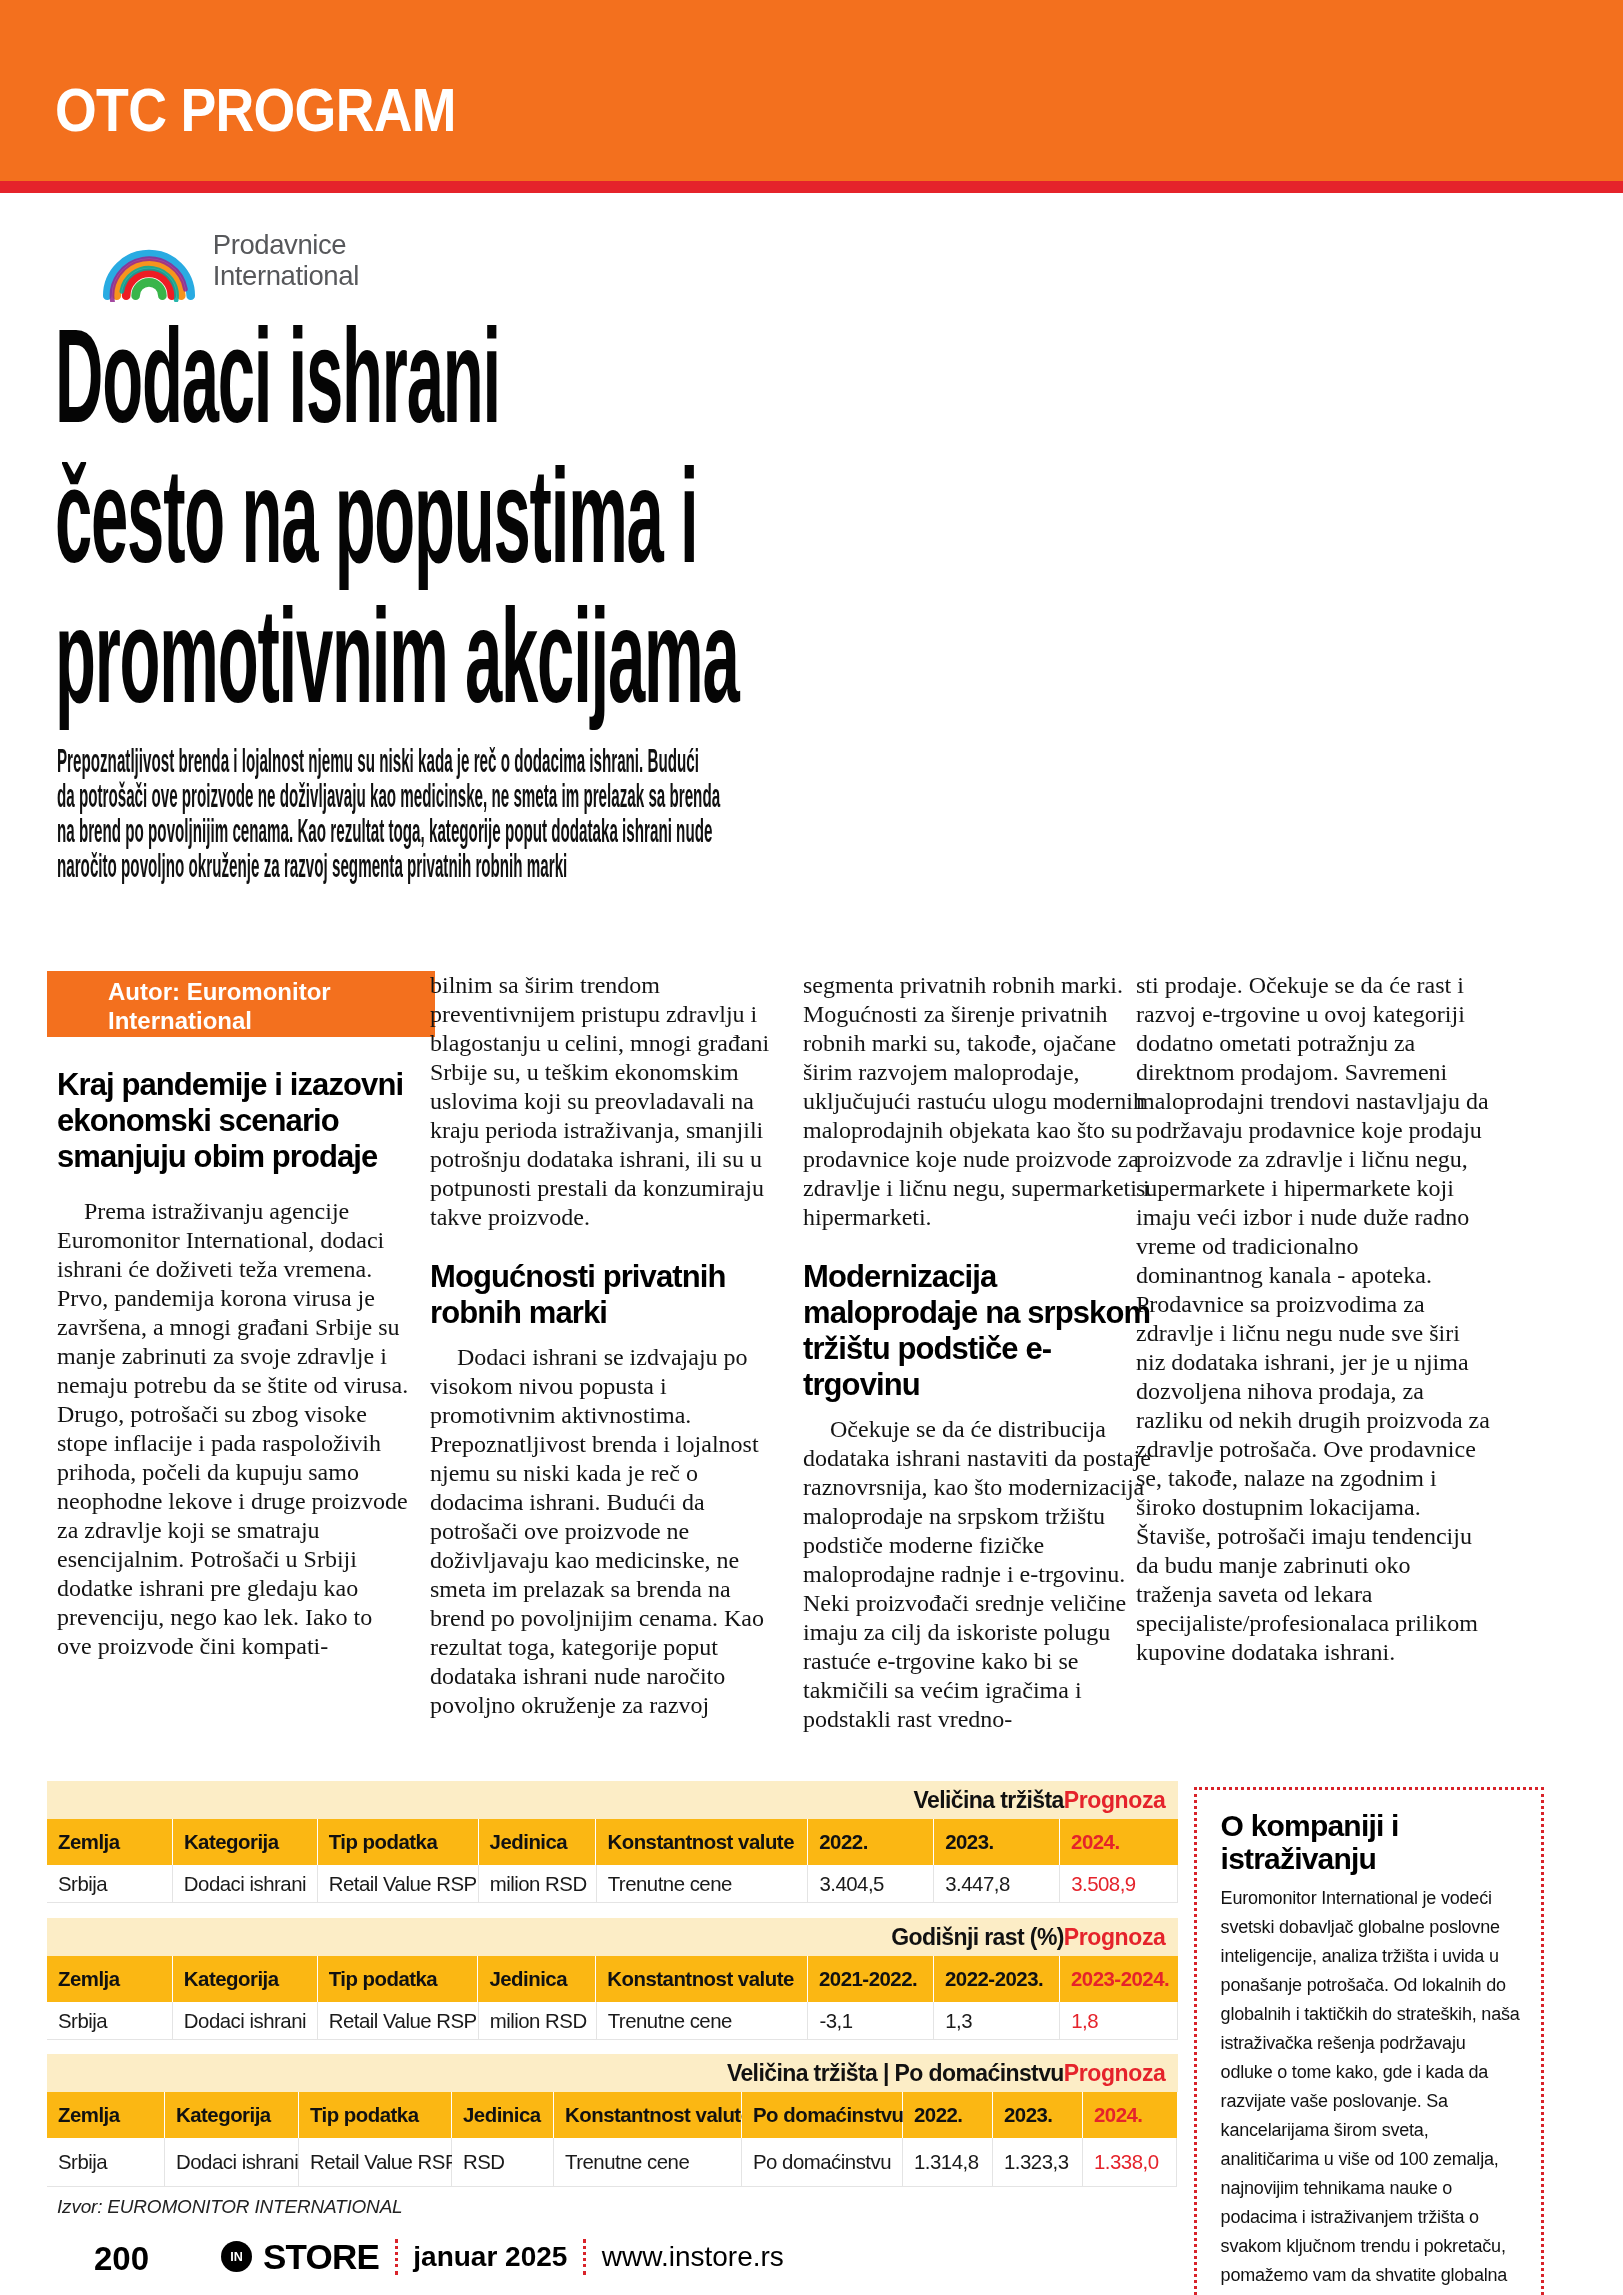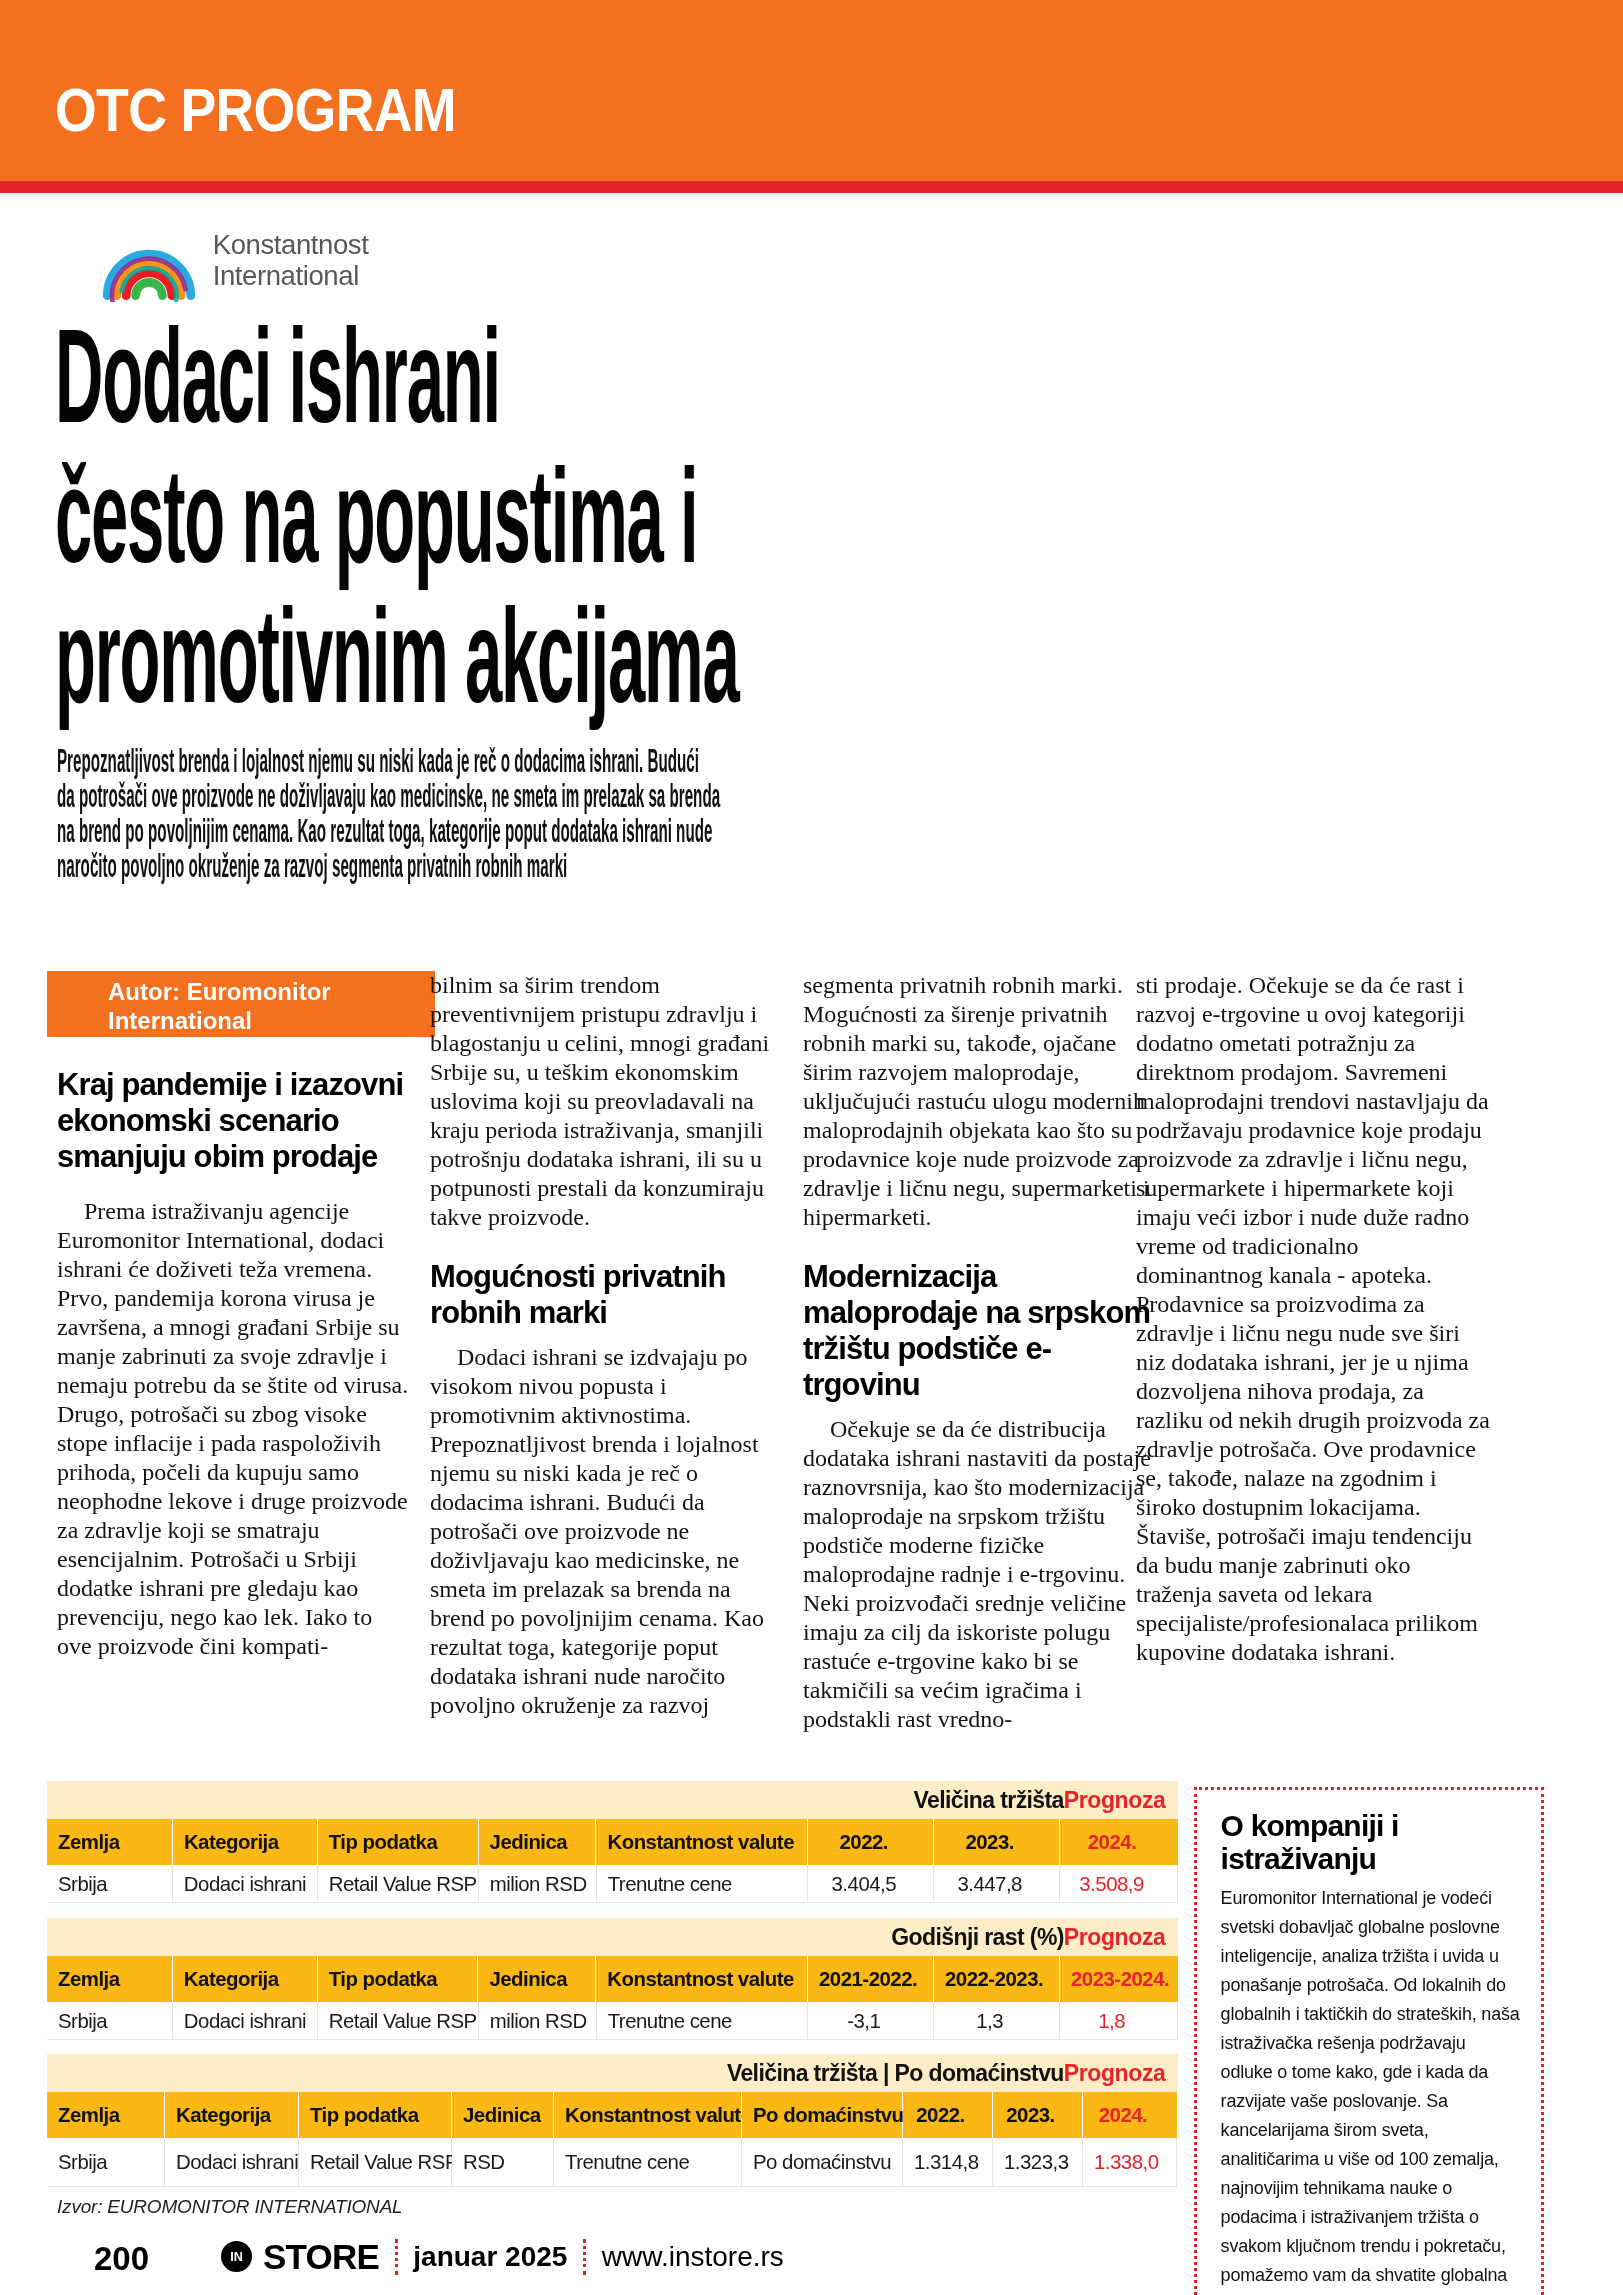--- a/index.html
+++ b/index.html
@@ -52,21 +52,21 @@
   .t-forecast{color:#E5232B;font-weight:bold;font-size:23px;letter-spacing:-0.4px;}
   .t-row{display:flex;}
   .t-cell{box-sizing:border-box;padding:0 9.4px 0 11px;font-size:20.4px;letter-spacing:-0.5px;
           white-space:nowrap;overflow:visible;}
   .t-head .t-cell{background:#FBB713;font-weight:bold;height:46px;line-height:46px;
                   border-right:1.6px solid #fff;color:#111;}
   .t-head .t-cell:last-child{border-right:none;}
   .t-data .t-cell{background:#fff;height:38px;line-height:38px;border-right:0.8px solid #E4E4E4;
                   border-bottom:0.8px solid #E4E4E4;color:#1a1a1a;}
   .t3 .t-data .t-cell{height:49px;line-height:49px;}
-  .t-cell.num{text-align:center;padding-right:25px;}
+  .t-cell.num{text-align:left;padding-right:25px;}
   .t-cell.forecast{color:#E5232B;}
   .source-note{position:absolute;left:57px;top:2196px;font-size:19px;font-style:italic;
                letter-spacing:-0.2px;color:#222;}
 
   
   .sidebar{position:absolute;left:1194px;top:1787px;width:350px;border:3.9px dotted #D9232A;
            background:#fff;box-sizing:border-box;padding:19px 20.4px 15.7px 23.6px;}
   .sidebar-title{font-weight:bold;font-size:30px;line-height:33px;letter-spacing:-0.8px;color:#000;}
   .sidebar-body{margin-top:9.4px;font-size:18px;line-height:29px;letter-spacing:-0.2px;color:#111;}
 
@@ -96,21 +96,21 @@
       <g fill="none" stroke-linecap="round">
         <path d="M8 100 A53 53 0 0 1 114 100" stroke="#29ABE2" stroke-width="11"></path>
         <path d="M20 100 A41 41 0 0 1 102 100" stroke="#F7941D" stroke-width="11"></path>
         <path d="M32 100 A29 29 0 0 1 90 100" stroke="#ED1C24" stroke-width="11"></path>
         <path d="M44 100 A17 17 0 0 1 78 100" stroke="#39B54A" stroke-width="11"></path>
         <path d="M14 100 A47 47 0 0 1 108 100" stroke="#93278F" stroke-width="6" transform="rotate(-10 61 100)" opacity="0.85"></path>
         <path d="M26 100 A35 35 0 0 1 96 100" stroke="#00A99D" stroke-width="6" transform="rotate(9 61 100)" opacity="0.85"></path>
       </g>
     </svg>
     <div class="logo-text">
-      <div>Konstantnost</div>
+      <div>Prodavnice</div>
       <div>International</div>
     </div>
   </div>
 
   <div class="headline">
     <div class="hl">Dodaci ishrani</div>
     <div class="hl">često na popustima i</div>
     <div class="hl">promotivnim akcijama</div>
   </div>
 

